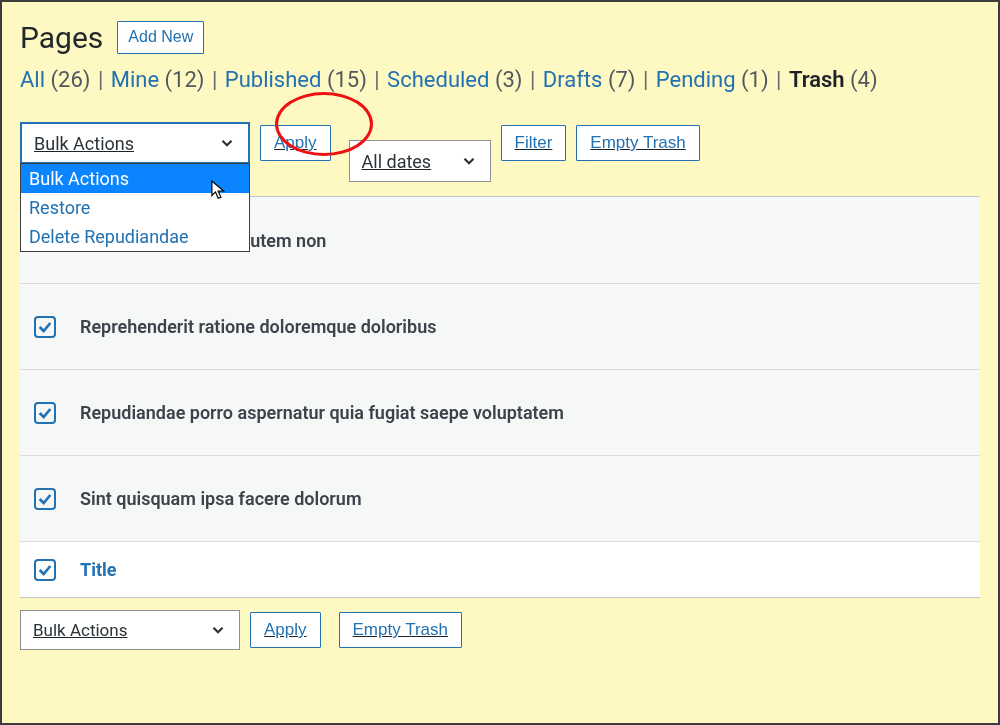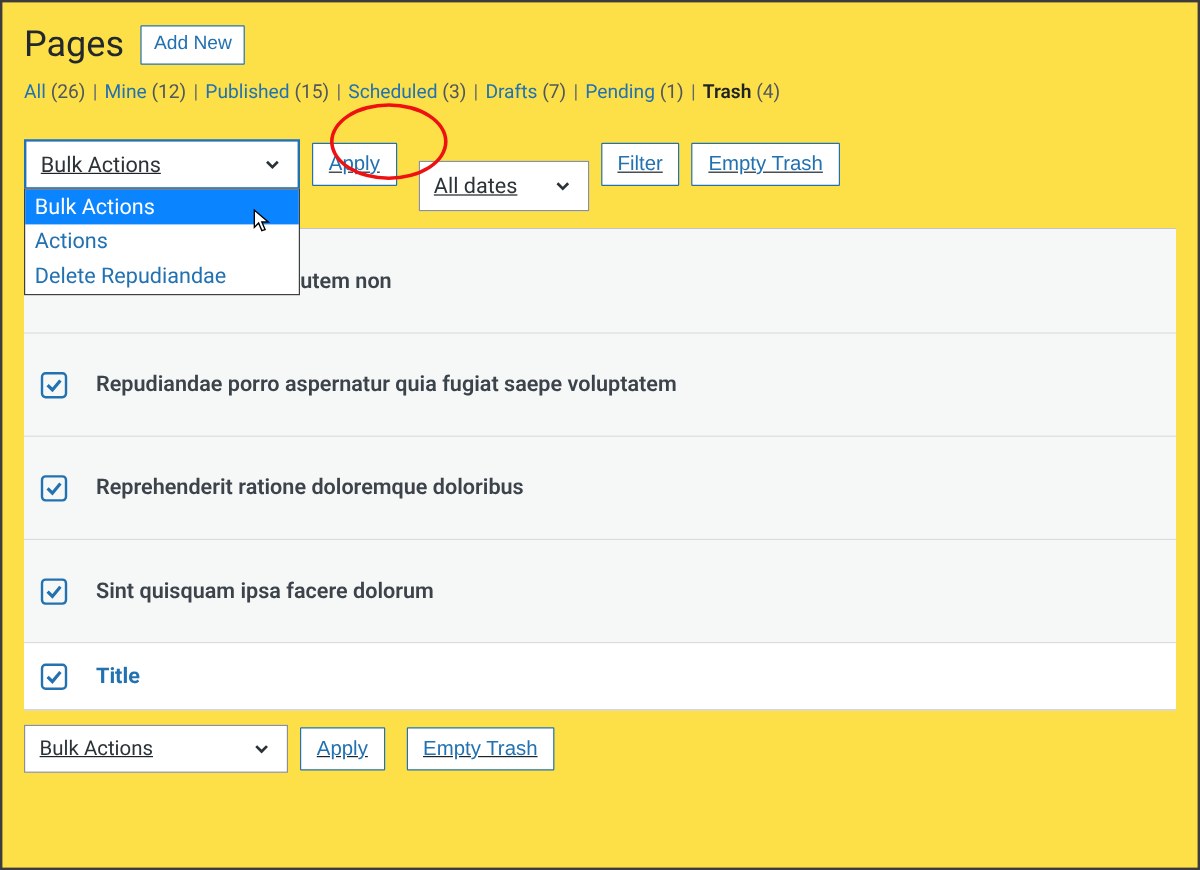--- a/index.html
+++ b/index.html
@@ -9,21 +9,21 @@
     background: #fff;
     font-size: 15px;
     color: #1d2327;
   }
   .page-wrap {
     width: 1000px;
     height: 725px;
     border: 2px solid #3c3c3c;
     padding: 12px 18px 18px 18px;
     position: relative;
-    background: #fde047;
+    background: #fef9c3;
   }
   
   .header-row {
     display: flex;
     align-items: center;
     gap: 14px;
     margin-top: 6px;
     margin-bottom: 12px;
   }
   h1.page-title {
@@ -38,21 +38,21 @@
     background: #fff;
     padding: 5px 13px;
     font-size: 17px;
     border-radius: 1px;
     cursor: pointer;
     line-height: 1.4;
   }
   .btn.small { font-size: 16px; padding: 4px 10px; }
   
   .subsubsub {
-    font-size: 16px;
+    font-size: 22px;
     margin: 10px 0 12px 0;
     color: #646970;
   }
   .subsubsub span.sep { color: #646970; padding: 0 2px; }
   .subsubsub a {
     color: #2271b1;
     text-decoration: none;
   }
   .subsubsub a .count { color: #50575e; }
   .subsubsub .current {
@@ -212,21 +212,21 @@
       <div class="select-box">
         <span>Bulk Actions</span>
         <span class="chevron">
           <svg viewBox="0 0 24 24" fill="none" stroke="#2c3338" stroke-width="3">
               <polyline points="6 9 12 15 18 9"></polyline>
             </svg>
         </span>
       </div>
       <div class="dropdown">
         <div class="opt selected">Bulk Actions</div>
-        <div class="opt">Actions</div>
+        <div class="opt">Restore</div>
         <div class="opt">Delete Repudiandae</div>
       </div>
       <div class="cursor-arrow">
         <svg viewBox="0 0 20 24">
             <path d="M1 1 L1 17 L5 13 L8 20 L11 19 L8 12 L14 12 Z" fill="#fff" stroke="#000" stroke-width="1.3"></path>
           </svg>
       </div>
     </div>
 
     <button class="btn">Apply</button>
@@ -254,29 +254,29 @@
           </svg>
       </span>
       <span class="row-title">Quia doloribus quia autem non</span>
     </div>
     <div class="list-row">
       <span class="cb">
         <svg viewBox="0 0 24 24" fill="none" stroke="#2271b1" stroke-width="4">
             <polyline points="4 12 10 18 20 6"></polyline>
           </svg>
       </span>
+      <span class="row-title">Reprehenderit ratione doloremque doloribus</span>
+    </div>
+    <div class="list-row">
+      <span class="cb">
+        <svg viewBox="0 0 24 24" fill="none" stroke="#2271b1" stroke-width="4">
+            <polyline points="4 12 10 18 20 6"></polyline>
+          </svg>
+      </span>
       <span class="row-title">Repudiandae porro aspernatur quia fugiat saepe voluptatem</span>
-    </div>
-    <div class="list-row">
-      <span class="cb">
-        <svg viewBox="0 0 24 24" fill="none" stroke="#2271b1" stroke-width="4">
-            <polyline points="4 12 10 18 20 6"></polyline>
-          </svg>
-      </span>
-      <span class="row-title">Reprehenderit ratione doloremque doloribus</span>
     </div>
     <div class="list-row">
       <span class="cb">
         <svg viewBox="0 0 24 24" fill="none" stroke="#2271b1" stroke-width="4">
             <polyline points="4 12 10 18 20 6"></polyline>
           </svg>
       </span>
       <span class="row-title">Sint quisquam ipsa facere dolorum</span>
     </div>
     <div class="list-row headerrow">

